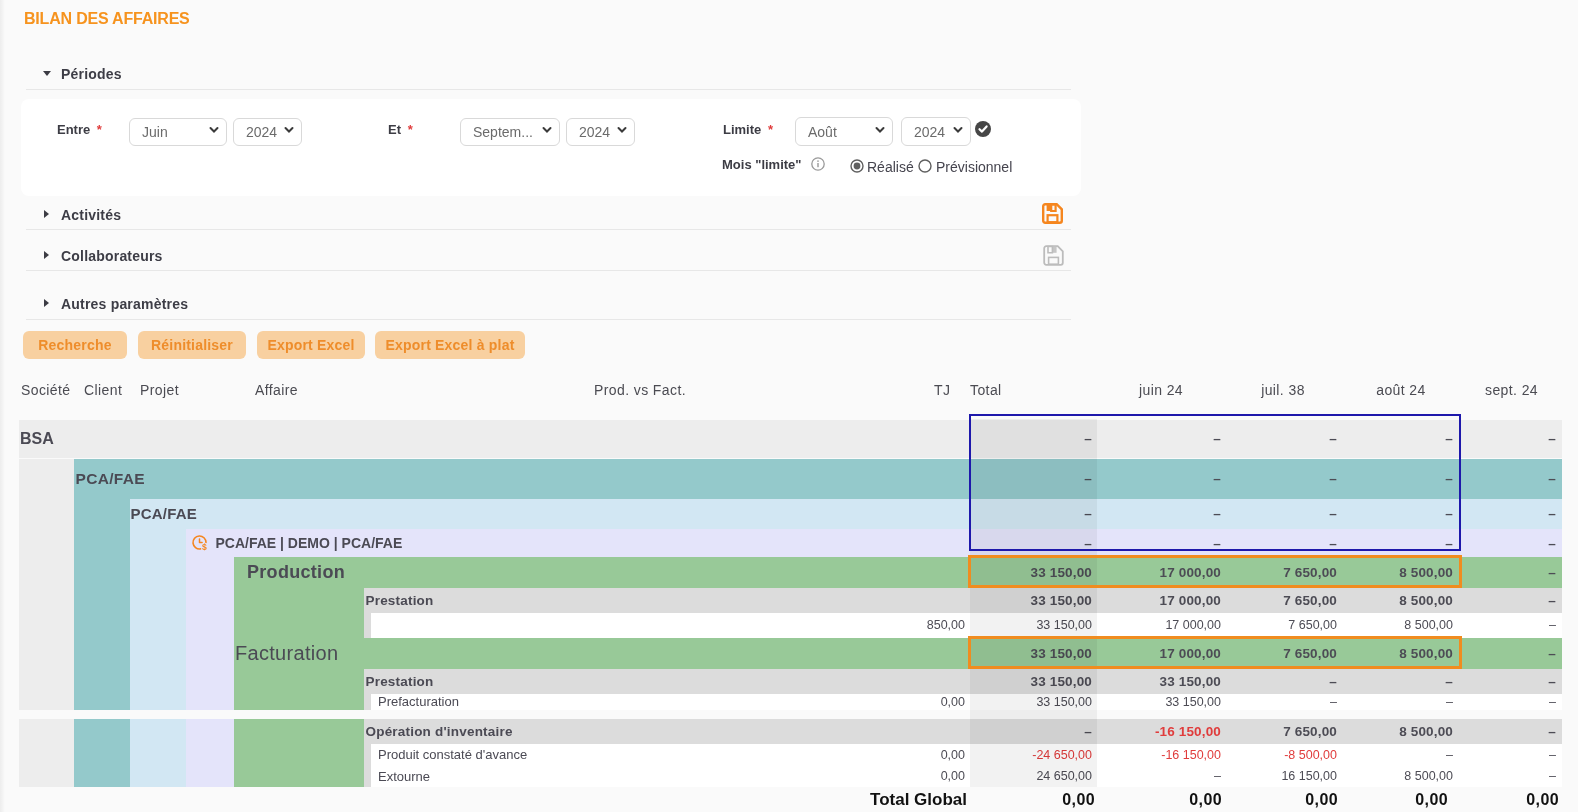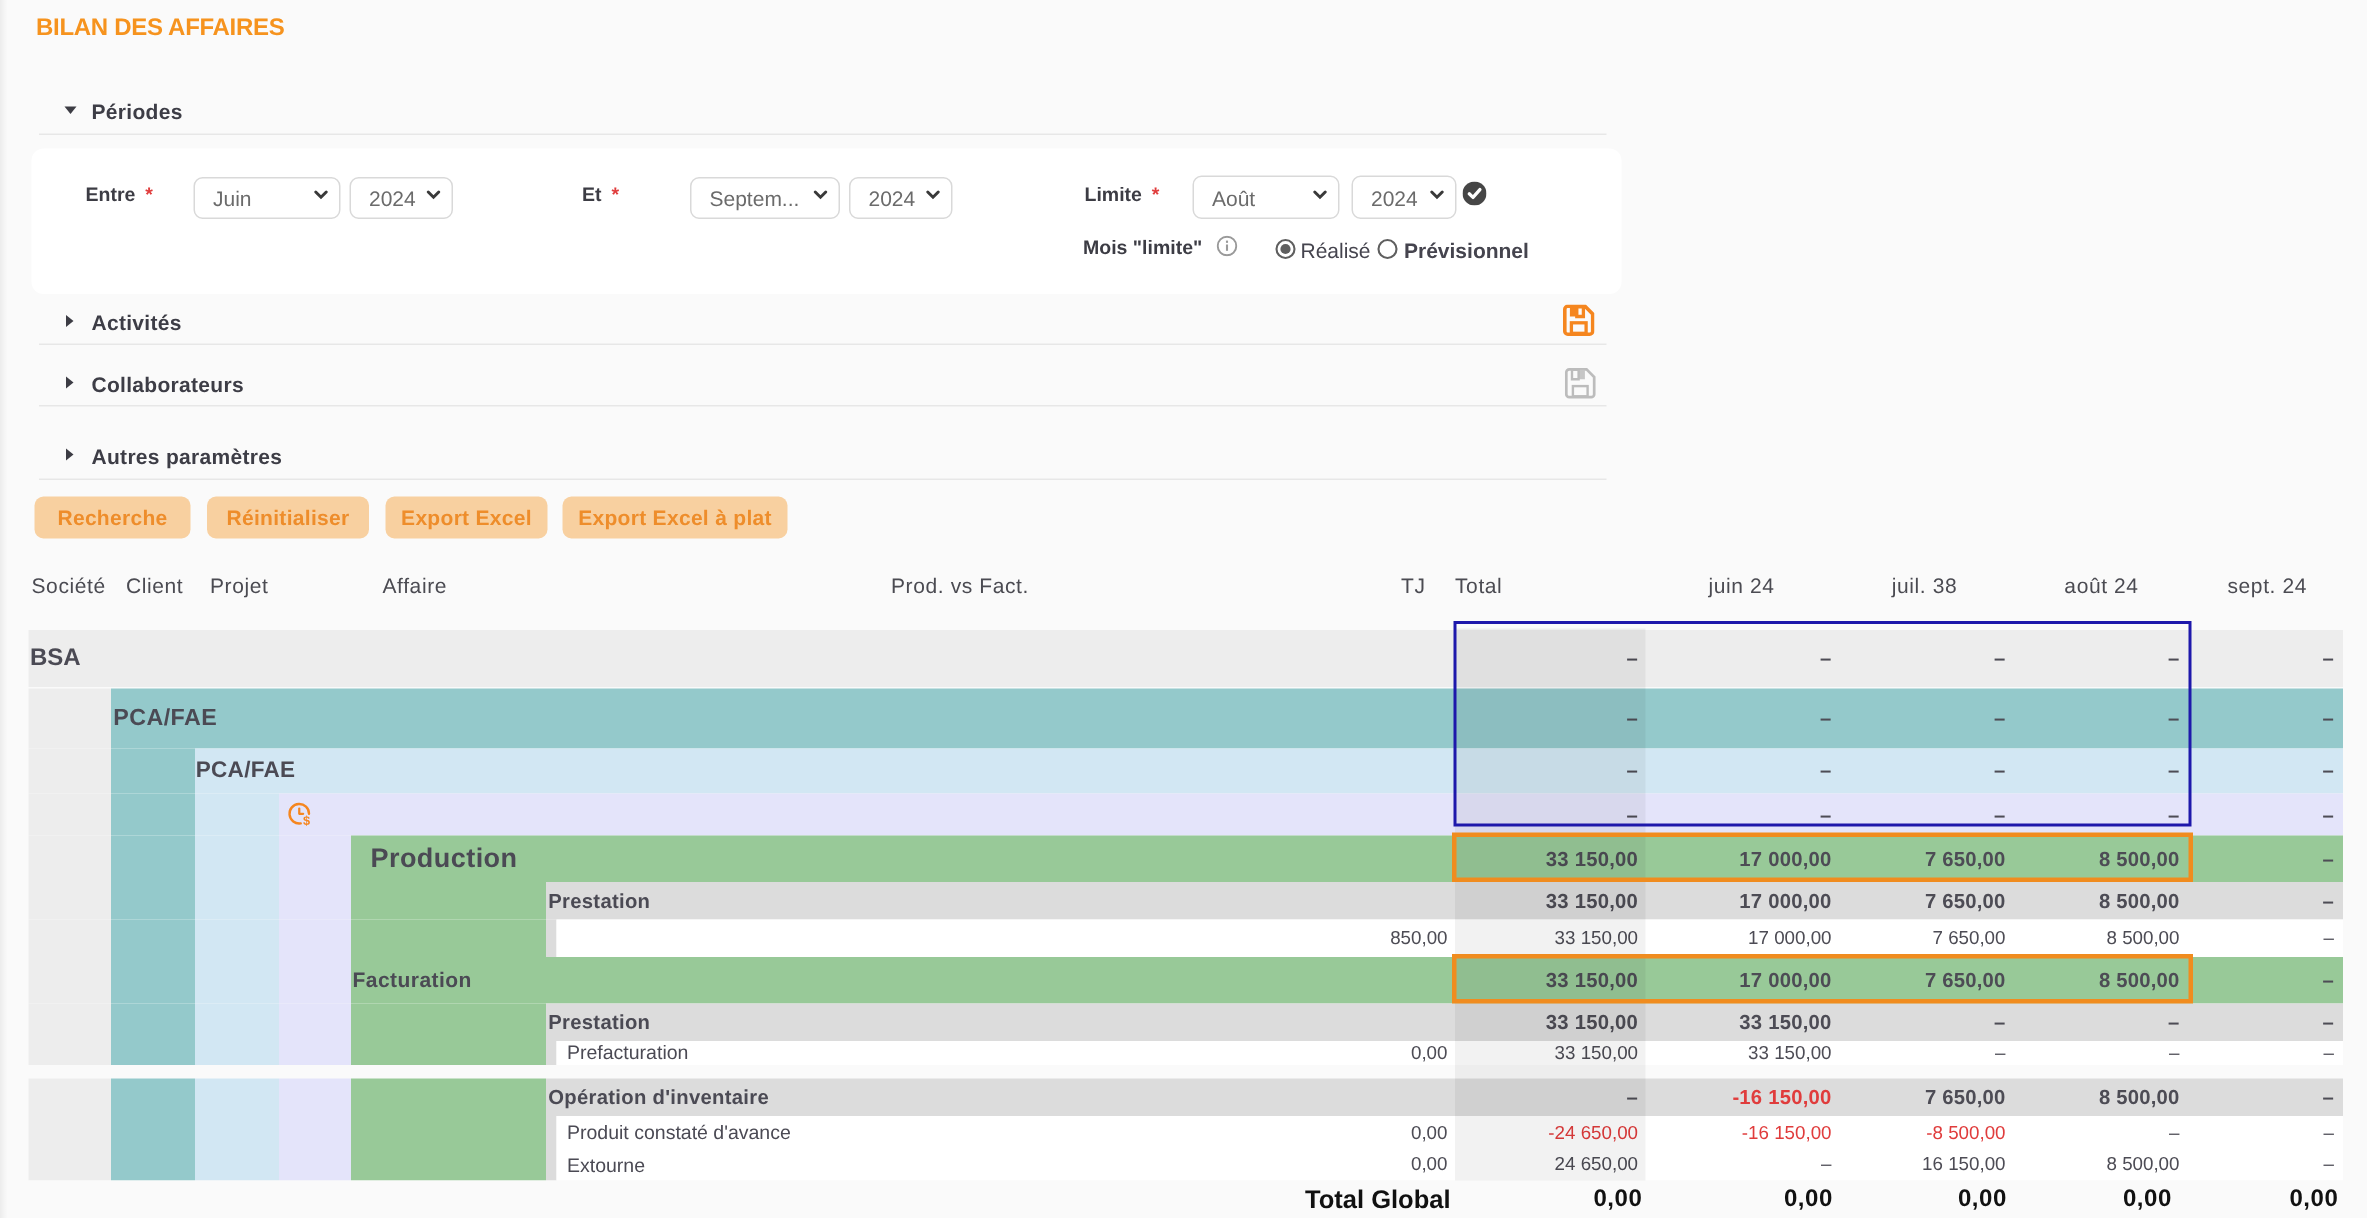--- a/index.html
+++ b/index.html
@@ -102,21 +102,21 @@
   <rect x="6.3" y="3.4" width="1.4" height="1.5" fill="#9a9a9a"></rect>
 </svg>
 <svg class="abs" style="left:850px;top:159px;" width="14" height="14" viewBox="0 0 14 14">
   <circle cx="7" cy="7" r="6" fill="none" stroke="#5f5f5f" stroke-width="1.4"></circle>
   <circle cx="7" cy="7" r="3.4" fill="#5f5f5f"></circle>
 </svg>
 <div class="abs" style="left:867px;top:159px;font-size:14px;color:#45444e;">Réalisé</div>
 <svg class="abs" style="left:918px;top:159px;" width="14" height="14" viewBox="0 0 14 14">
   <circle cx="7" cy="7" r="6" fill="none" stroke="#5f5f5f" stroke-width="1.4"></circle>
 </svg>
-<div class="abs" style="left:936px;top:159px;font-size:14px;color:#45444e;font-weight:bold;">Prévisionnel</div>
+<div class="abs" style="left:936px;top:159px;font-size:14px;color:#45444e;">Prévisionnel</div>
 
 <div class="abs tri-r" style="left:44px;top:210px;"></div>
 <div class="acc" style="left:61px;top:207px;">Activités</div>
 <svg class="abs" style="left:1042px;top:203px;" width="21" height="21" viewBox="0 0 21 21">
   <path d="M3.2 1.2 h11.5 l5.1 5.1 v11.5 a2 2 0 0 1 -2 2 h-14.6 a2 2 0 0 1 -2 -2 v-14.6 a2 2 0 0 1 2 -2 z" fill="none" stroke="#f5861f" stroke-width="2.4"></path>
   <path d="M4.6 1.5 h4.6 v6.5 h-4.6 z" fill="#f5861f"></path>
   <path d="M9.2 1.5 h4.4 v6.5 h-4.4 z" fill="none" stroke="#f5861f" stroke-width="2.2"></path>
   <rect x="5.6" y="12.2" width="9.8" height="7" fill="none" stroke="#f5861f" stroke-width="2.2"></rect>
 </svg>
 <div class="hl" style="left:26px;top:229px;width:1045px;"></div>
@@ -185,20 +185,21 @@
 <div class="row" style="top:529px;height:28px;">
   <div class="seg" style="left:18.5px;width:55.0px;background:#ededed;"></div>
   <div class="seg" style="left:73.5px;width:56.5px;background:#94c9cb;"></div>
   <div class="seg" style="left:130px;width:56px;background:#d2e7f3;"></div>
   <div class="seg" style="left:186px;width:1376px;background:#e4e4fa;"></div>
 <svg style="position:absolute;left:191px;top:5px;" width="17" height="17" viewBox="0 0 17 17">
       <path d="M15 8.5 A 6.5 6.5 0 1 0 9.5 14.9" fill="none" stroke="#f5861f" stroke-width="1.6" stroke-linecap="round"></path>
       <path d="M8.5 5 v3.5 h2.6" fill="none" stroke="#f5861f" stroke-width="1.5" stroke-linecap="round" stroke-linejoin="round"></path>
       <text x="11" y="16" font-size="8.5" font-weight="bold" fill="#f5861f">$</text>
     </svg>
+  <div class="lbl" style="left:215.5px;font-size:14px;font-weight:bold;">PCA/FAE | DEMO | PCA/FAE</div>
   <div class="num" style="right:486px;font-size:13.5px;font-weight:bold;letter-spacing:.15px;">–</div>
   <div class="num" style="right:357px;font-size:13.5px;font-weight:bold;letter-spacing:.15px;">–</div>
   <div class="num" style="right:241px;font-size:13.5px;font-weight:bold;letter-spacing:.15px;">–</div>
   <div class="num" style="right:125px;font-size:13.5px;font-weight:bold;letter-spacing:.15px;">–</div>
   <div class="num" style="right:22px;font-size:13.5px;font-weight:bold;letter-spacing:.15px;">–</div>
 </div>
 <div class="row" style="top:557px;height:30.5px;">
   <div class="seg" style="left:18.5px;width:55.0px;background:#ededed;"></div>
   <div class="seg" style="left:73.5px;width:56.5px;background:#94c9cb;"></div>
   <div class="seg" style="left:130px;width:56px;background:#d2e7f3;"></div>
@@ -239,21 +240,21 @@
   <div class="num" style="right:241px;font-size:12.5px;font-weight:normal;">7 650,00</div>
   <div class="num" style="right:125px;font-size:12.5px;font-weight:normal;">8 500,00</div>
   <div class="num" style="right:22px;font-size:12.5px;font-weight:normal;">–</div>
 </div>
 <div class="row" style="top:637.5px;height:31px;">
   <div class="seg" style="left:18.5px;width:55.0px;background:#ededed;"></div>
   <div class="seg" style="left:73.5px;width:56.5px;background:#94c9cb;"></div>
   <div class="seg" style="left:130px;width:56px;background:#d2e7f3;"></div>
   <div class="seg" style="left:186px;width:47.5px;background:#e4e4fa;"></div>
   <div class="seg" style="left:233.5px;width:1328.5px;background:#98c998;"></div>
-  <div class="lbl" style="left:235px;font-size:14px;letter-spacing:.3px;font-weight:bold;">Facturation</div>
+  <div class="lbl" style="left:235px;font-size:20px;letter-spacing:.3px;font-weight:normal;">Facturation</div>
   <div class="num" style="right:486px;font-size:13.5px;font-weight:bold;letter-spacing:.15px;">33 150,00</div>
   <div class="num" style="right:357px;font-size:13.5px;font-weight:bold;letter-spacing:.15px;">17 000,00</div>
   <div class="num" style="right:241px;font-size:13.5px;font-weight:bold;letter-spacing:.15px;">7 650,00</div>
   <div class="num" style="right:125px;font-size:13.5px;font-weight:bold;letter-spacing:.15px;">8 500,00</div>
   <div class="num" style="right:22px;font-size:13.5px;font-weight:bold;letter-spacing:.15px;">–</div>
 </div>
 <div class="row" style="top:668.5px;height:25px;">
   <div class="seg" style="left:18.5px;width:55.0px;background:#ededed;"></div>
   <div class="seg" style="left:73.5px;width:56.5px;background:#94c9cb;"></div>
   <div class="seg" style="left:130px;width:56px;background:#d2e7f3;"></div>

